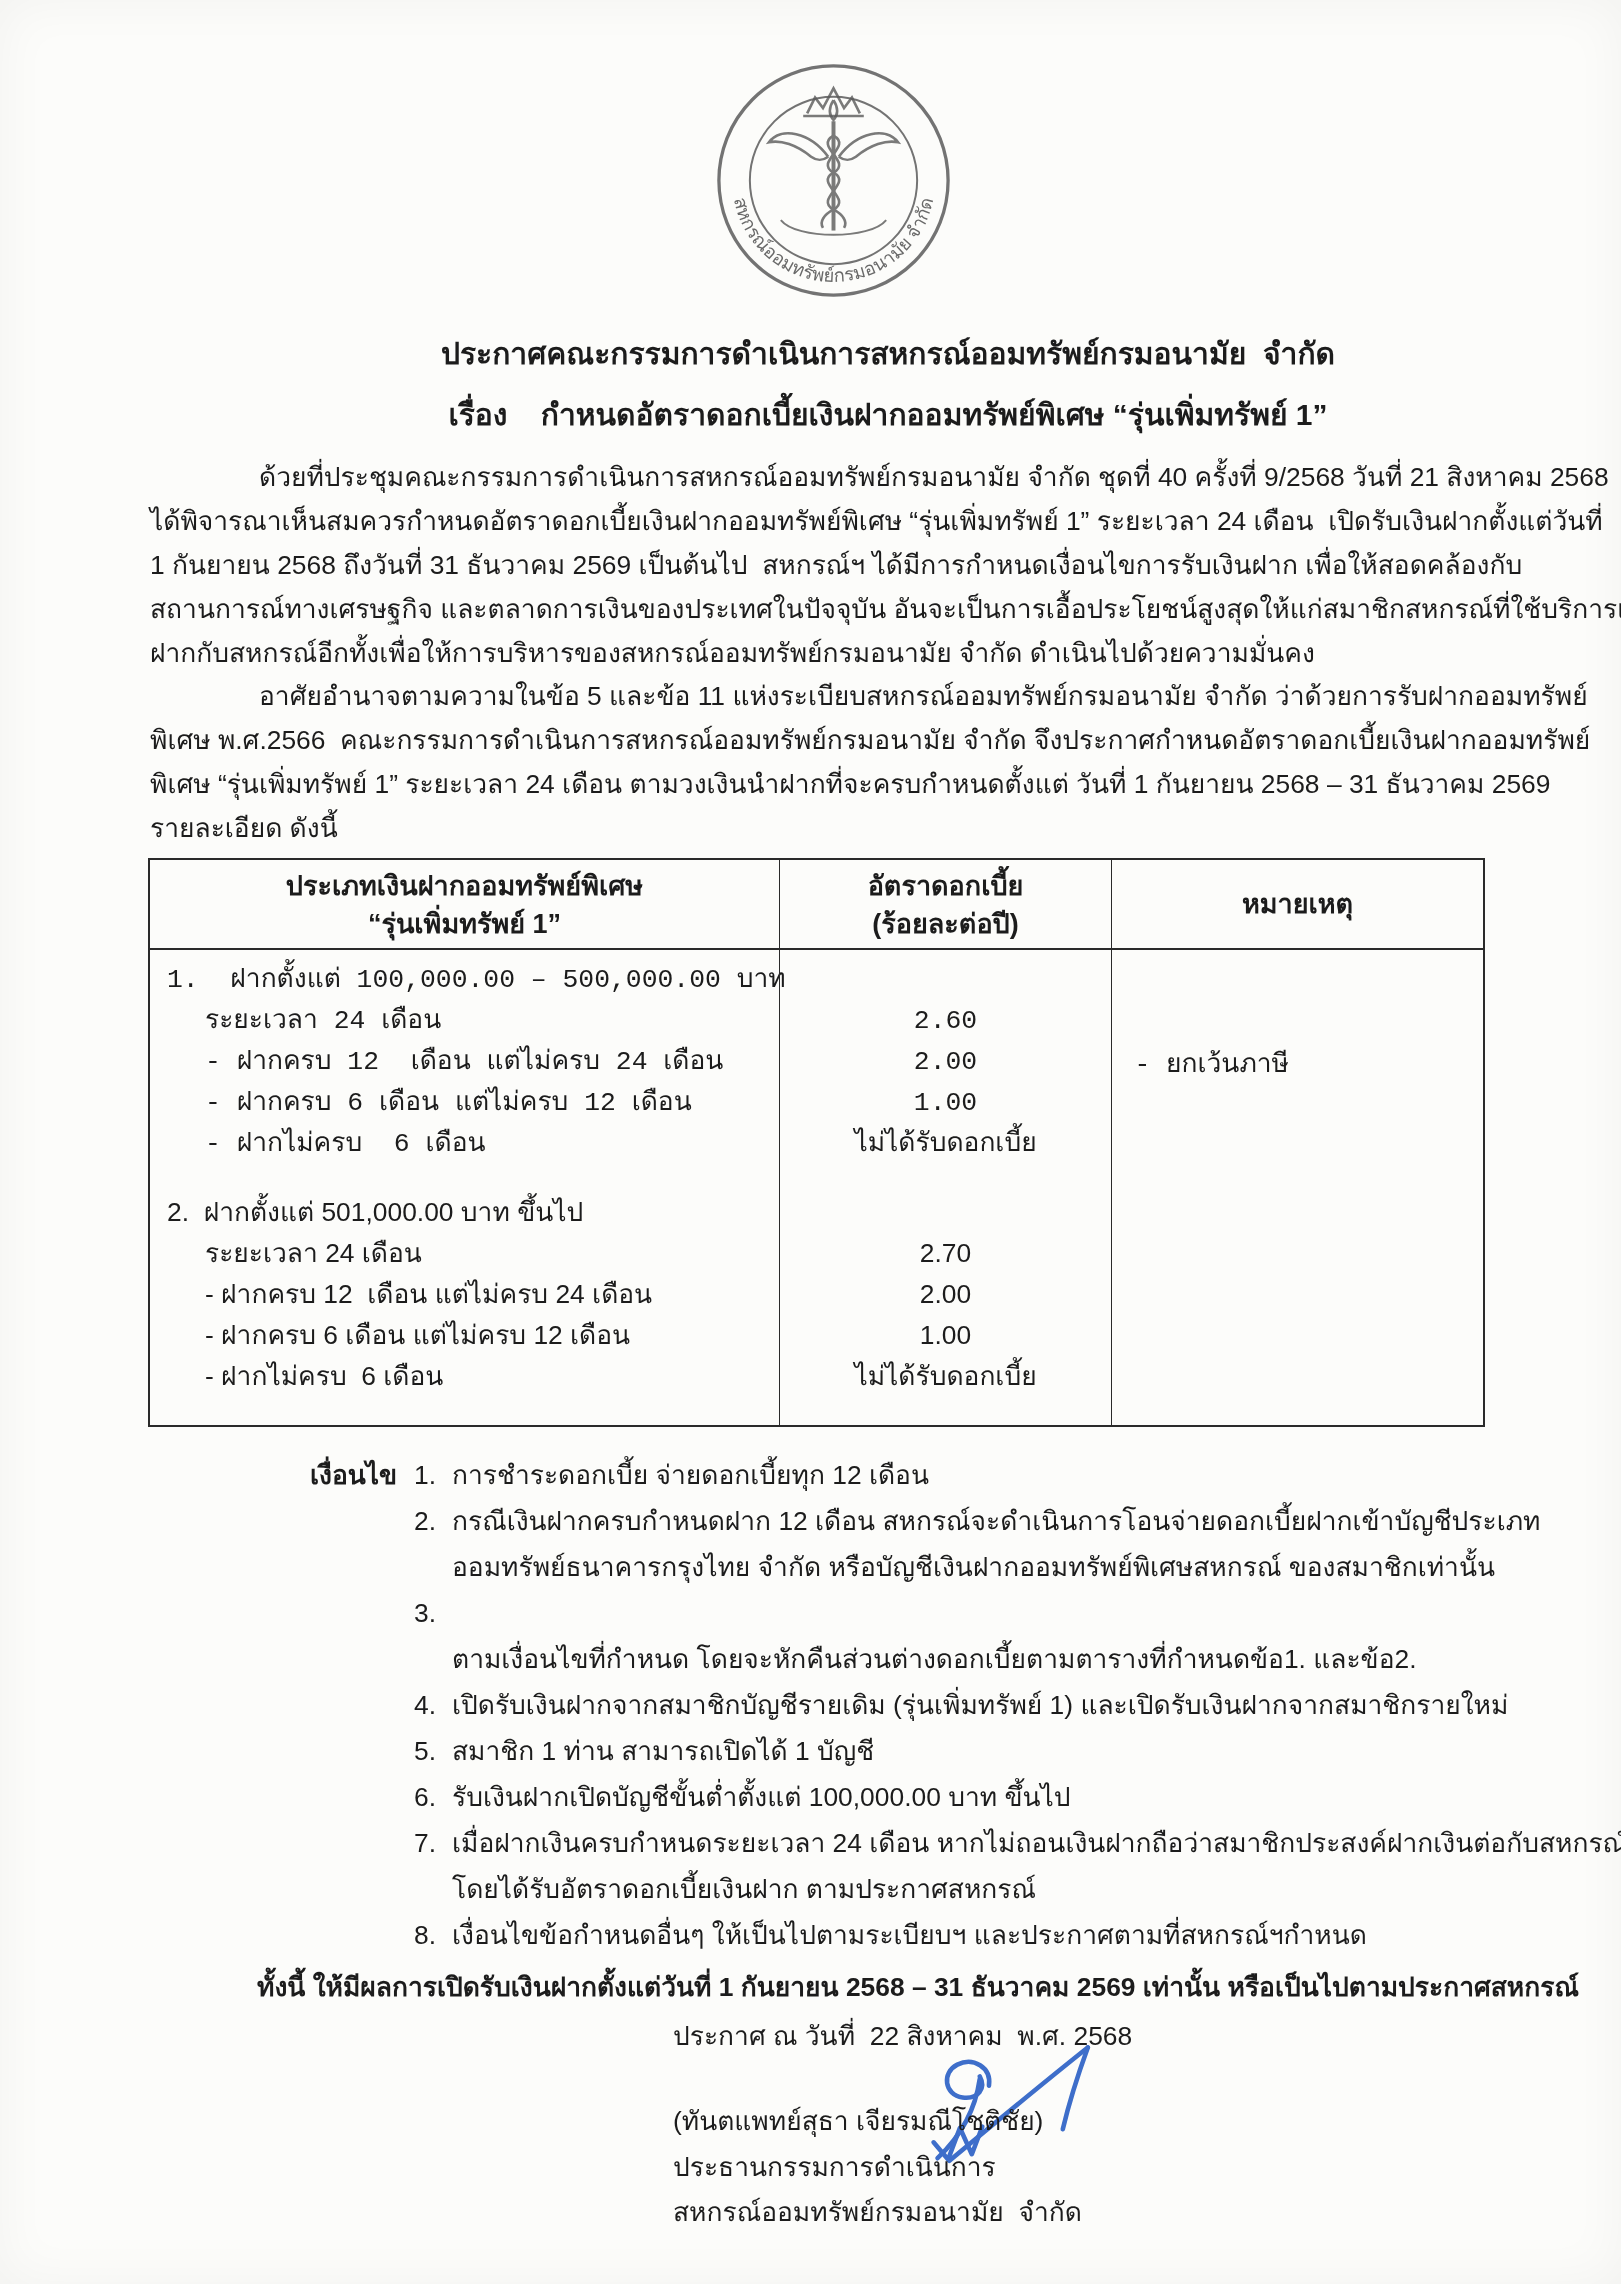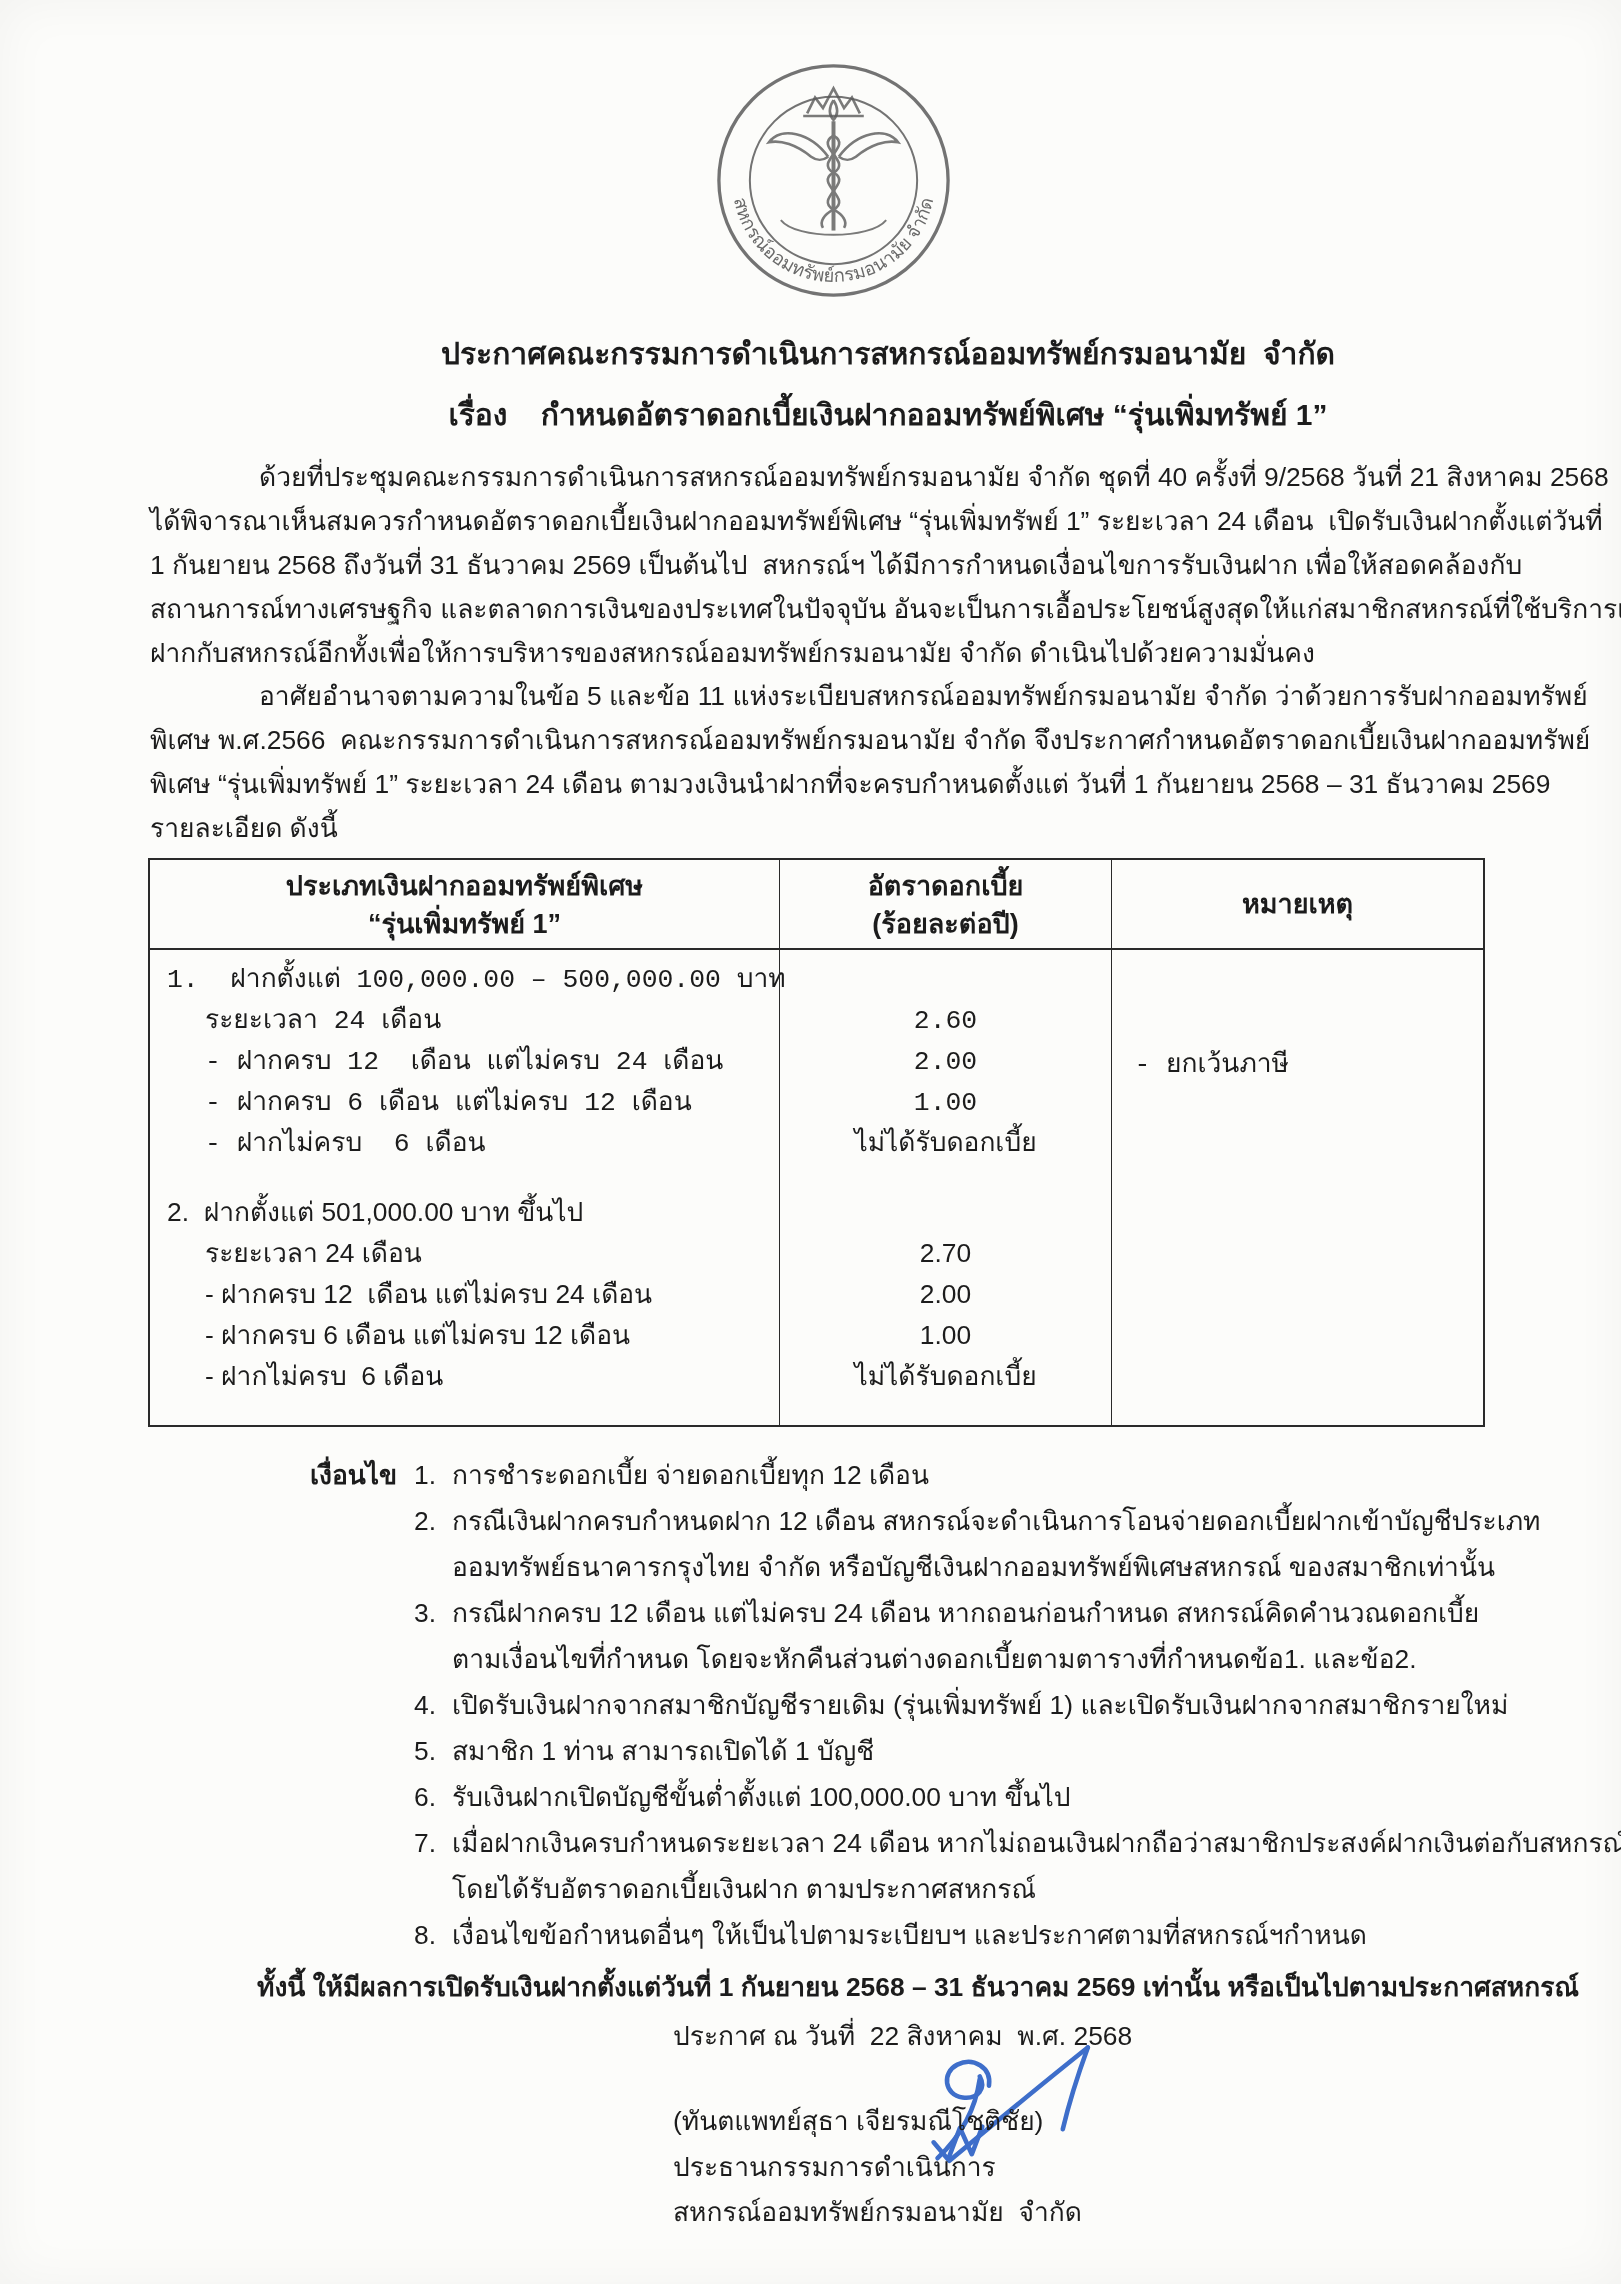--- a/index.html
+++ b/index.html
@@ -164,21 +164,20 @@
       <div>กรณีเงินฝากครบกำหนดฝาก 12 เดือน สหกรณ์จะดำเนินการโอนจ่ายดอกเบี้ยฝากเข้าบัญชีประเภท</div>
     </div>
     <div class="cond-row">
       <div class="cond-label"></div>
       <div class="cond-num"></div>
       <div>ออมทรัพย์ธนาคารกรุงไทย จำกัด หรือบัญชีเงินฝากออมทรัพย์พิเศษสหกรณ์ ของสมาชิกเท่านั้น</div>
     </div>
     <div class="cond-row">
       <div class="cond-label"></div>
       <div class="cond-num">3.</div>
-      <div>กรณีฝากครบ 12 เดือน แต่ไม่ครบ 24 เดือน หากถอนก่อนกำหนด สหกรณ์คิดคำนวณดอกเบี้ย</div>
     </div>
     <div class="cond-row">
       <div class="cond-label"></div>
       <div class="cond-num"></div>
       <div>ตามเงื่อนไขที่กำหนด โดยจะหักคืนส่วนต่างดอกเบี้ยตามตารางที่กำหนดข้อ1. และข้อ2.</div>
     </div>
     <div class="cond-row">
       <div class="cond-label"></div>
       <div class="cond-num">4.</div>
       <div>เปิดรับเงินฝากจากสมาชิกบัญชีรายเดิม (รุ่นเพิ่มทรัพย์ 1) และเปิดรับเงินฝากจากสมาชิกรายใหม่</div>

